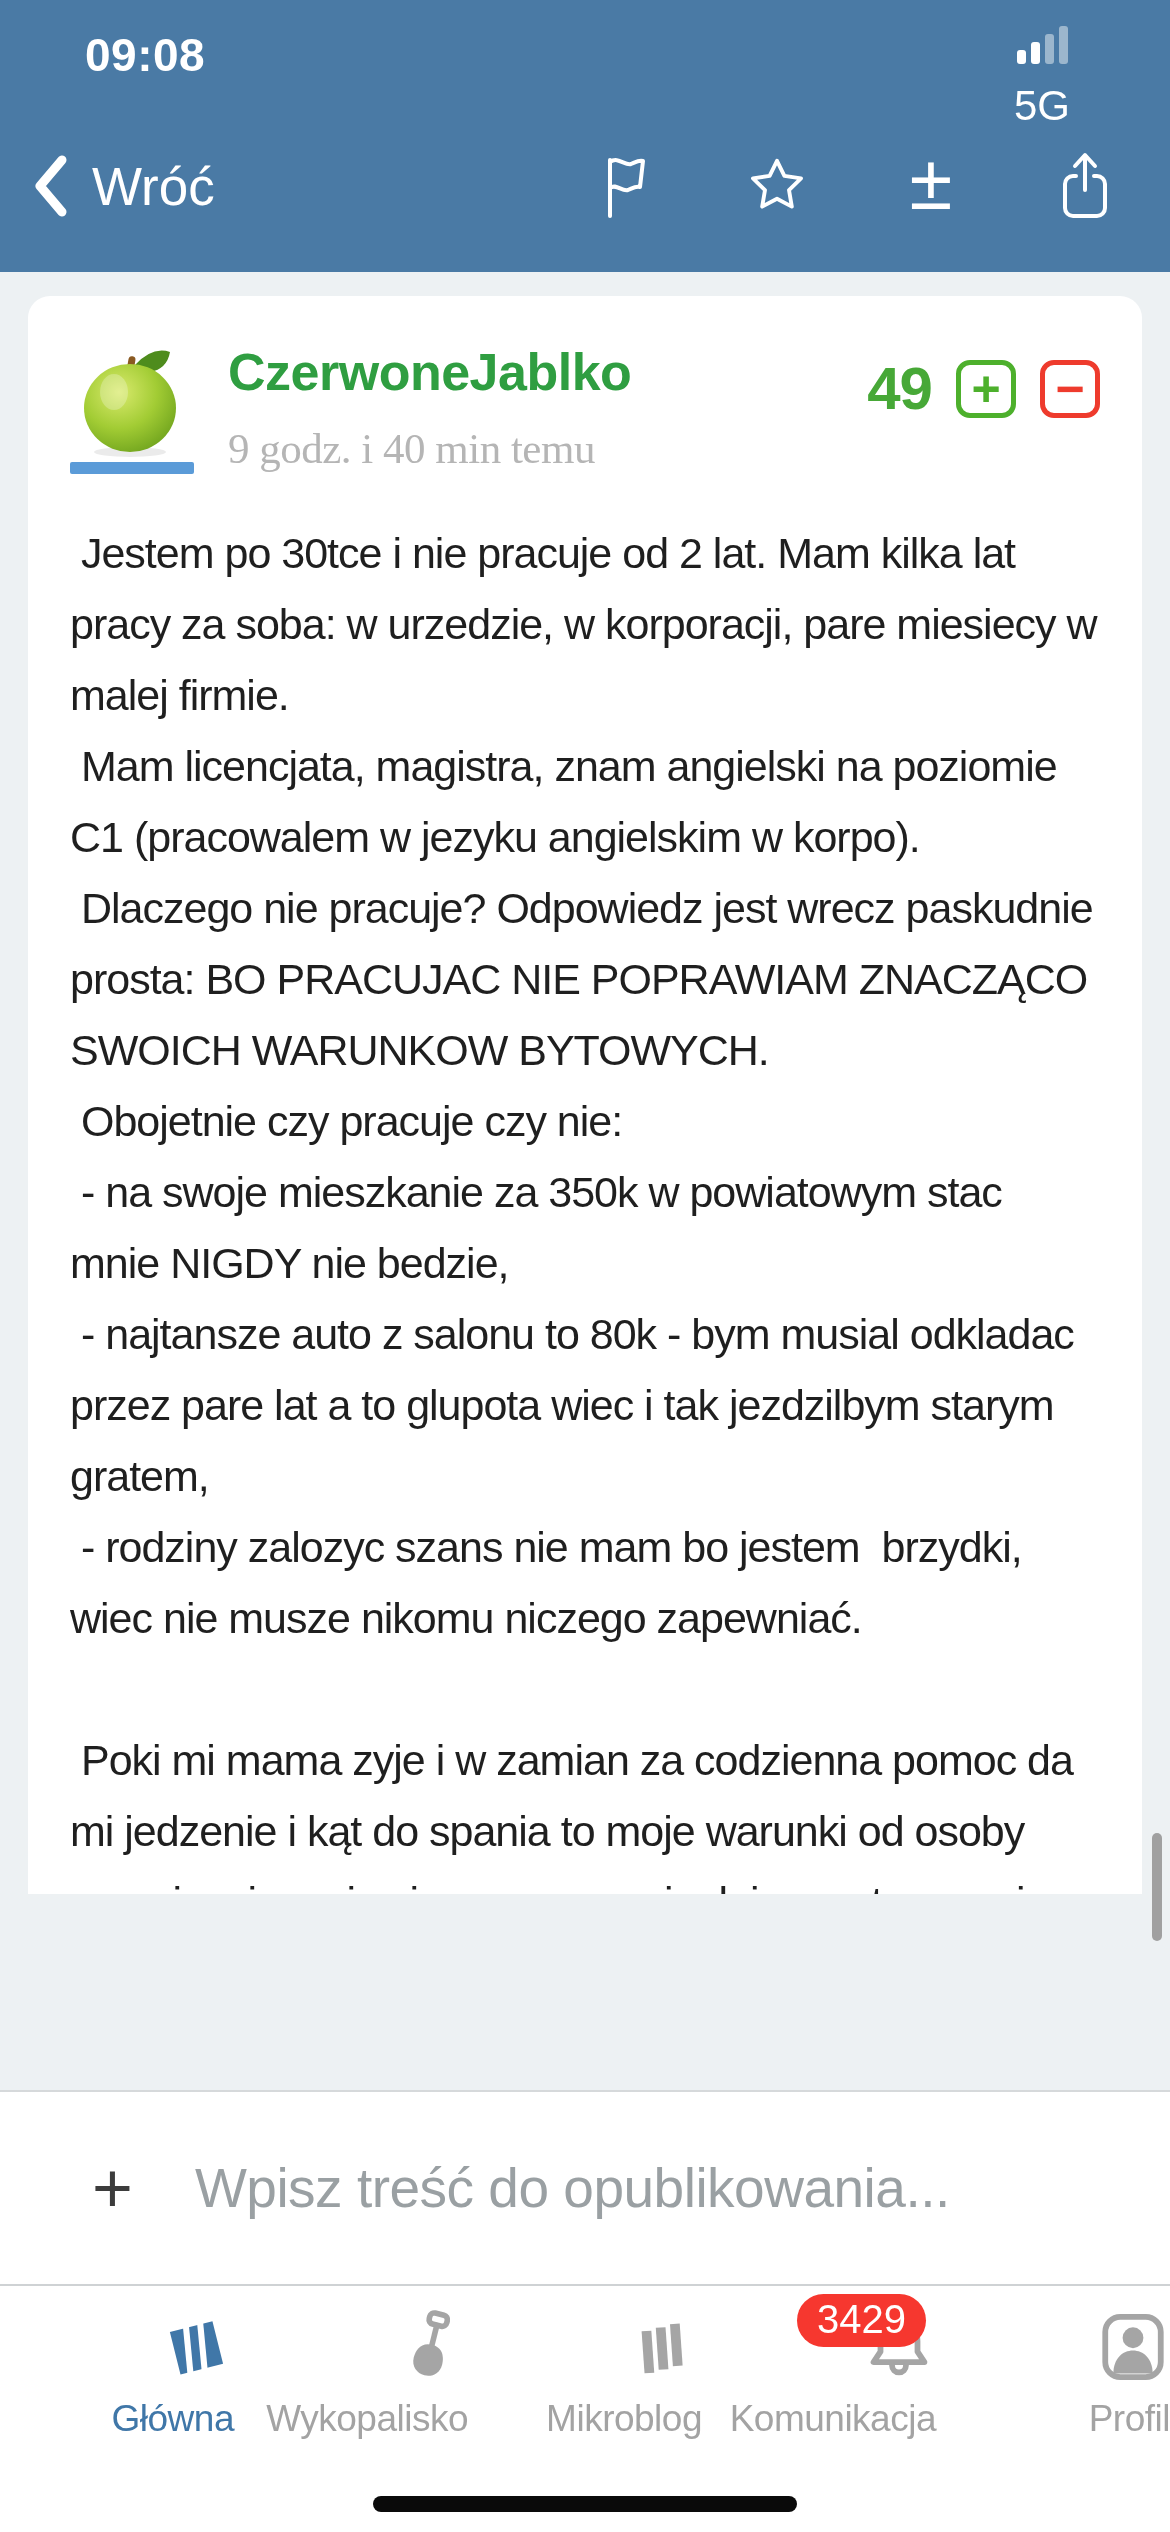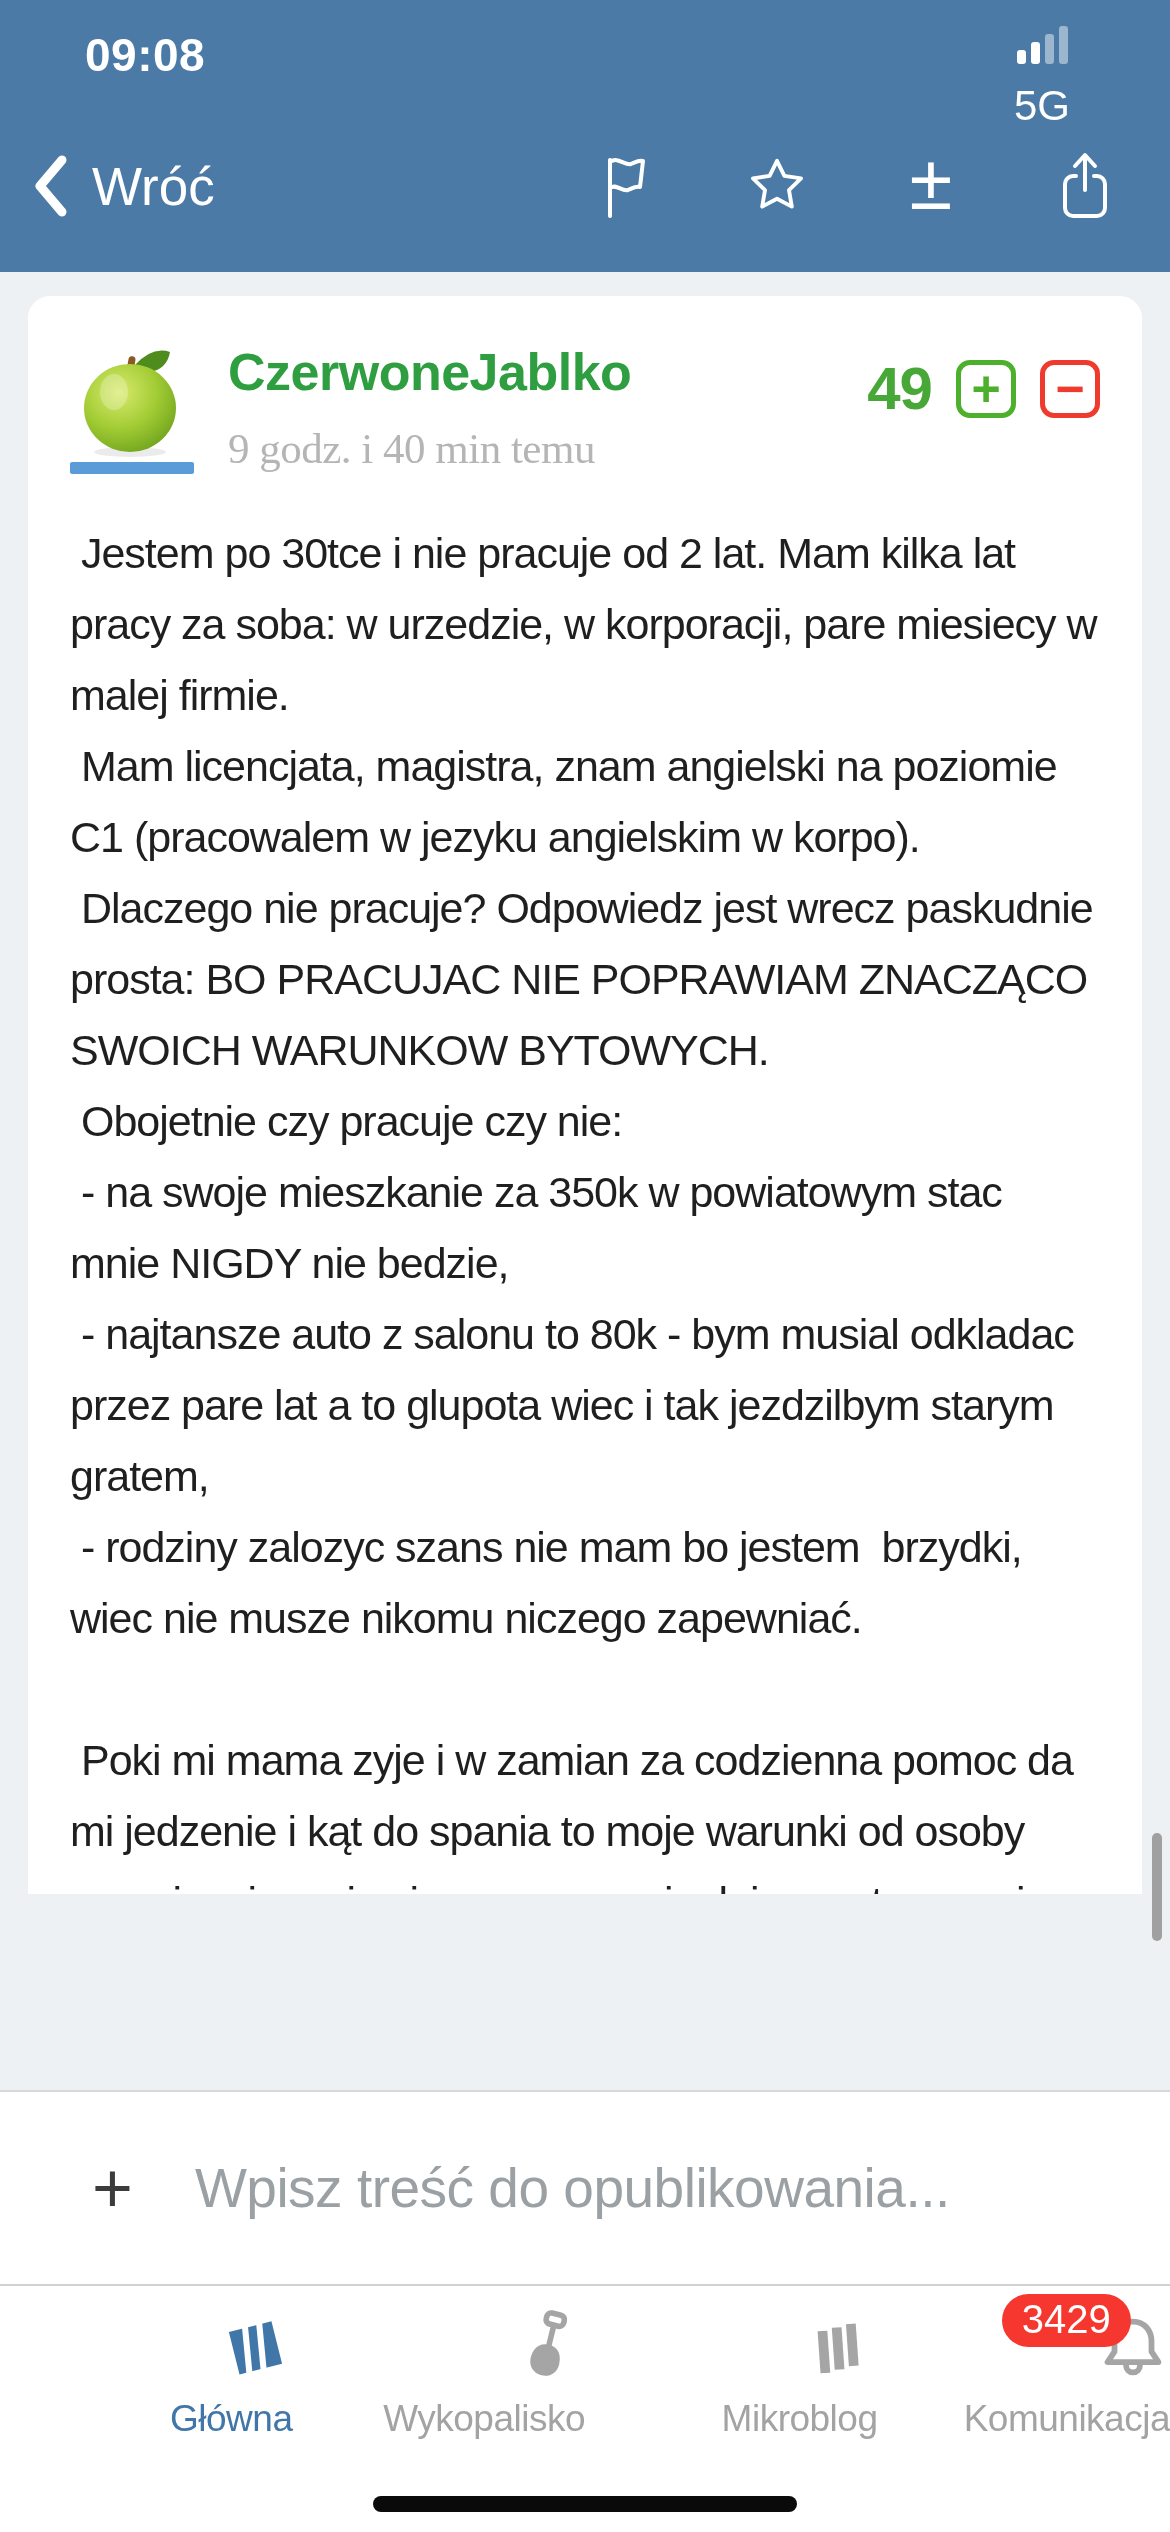--- a/index.html
+++ b/index.html
@@ -226,16 +226,26 @@
       <div class="badge">3429</div>
       <div class="ticon">
         <svg width="74" height="78" viewBox="0 0 64 64">
           <path d="M32 10 c-10 0 -16 8 -16 17 v9 l-6 9 h44 l-6 -9 v-9 c0 -9 -6 -17 -16 -17 z" fill="none" stroke="#a5a5a5" stroke-width="5" stroke-linejoin="round"></path>
           <path d="M26 48 a6 6 0 0 0 12 0" fill="none" stroke="#a5a5a5" stroke-width="5" stroke-linecap="round"></path>
         </svg>
       </div>
       <div class="tlabel">Komunikacja</div>
     </div>
 
+    <div class="tab">
+      <div class="ticon">
+        <svg width="74" height="78" viewBox="0 0 64 64">
+          <rect x="8" y="6" width="48" height="52" rx="13" fill="none" stroke="#a5a5a5" stroke-width="5"></rect>
+          <circle cx="32" cy="24" r="9" fill="#a5a5a5"></circle>
+          <path d="M15 55 c0 -13 8 -20 17 -20 c9 0 17 7 17 20 z" fill="#a5a5a5"></path>
+        </svg>
+      </div>
+      <div class="tlabel">Profil</div>
+    </div>
   </div>
 
   <div class="home-indicator"></div>
 </div>
 
 </body></html>

